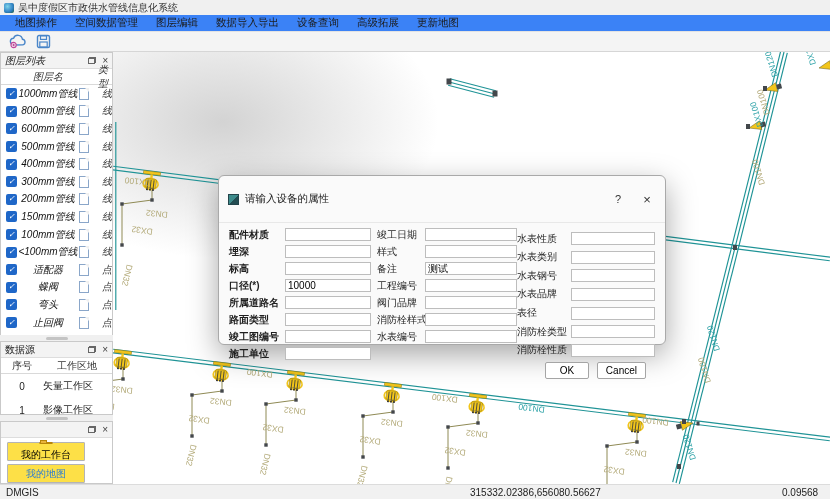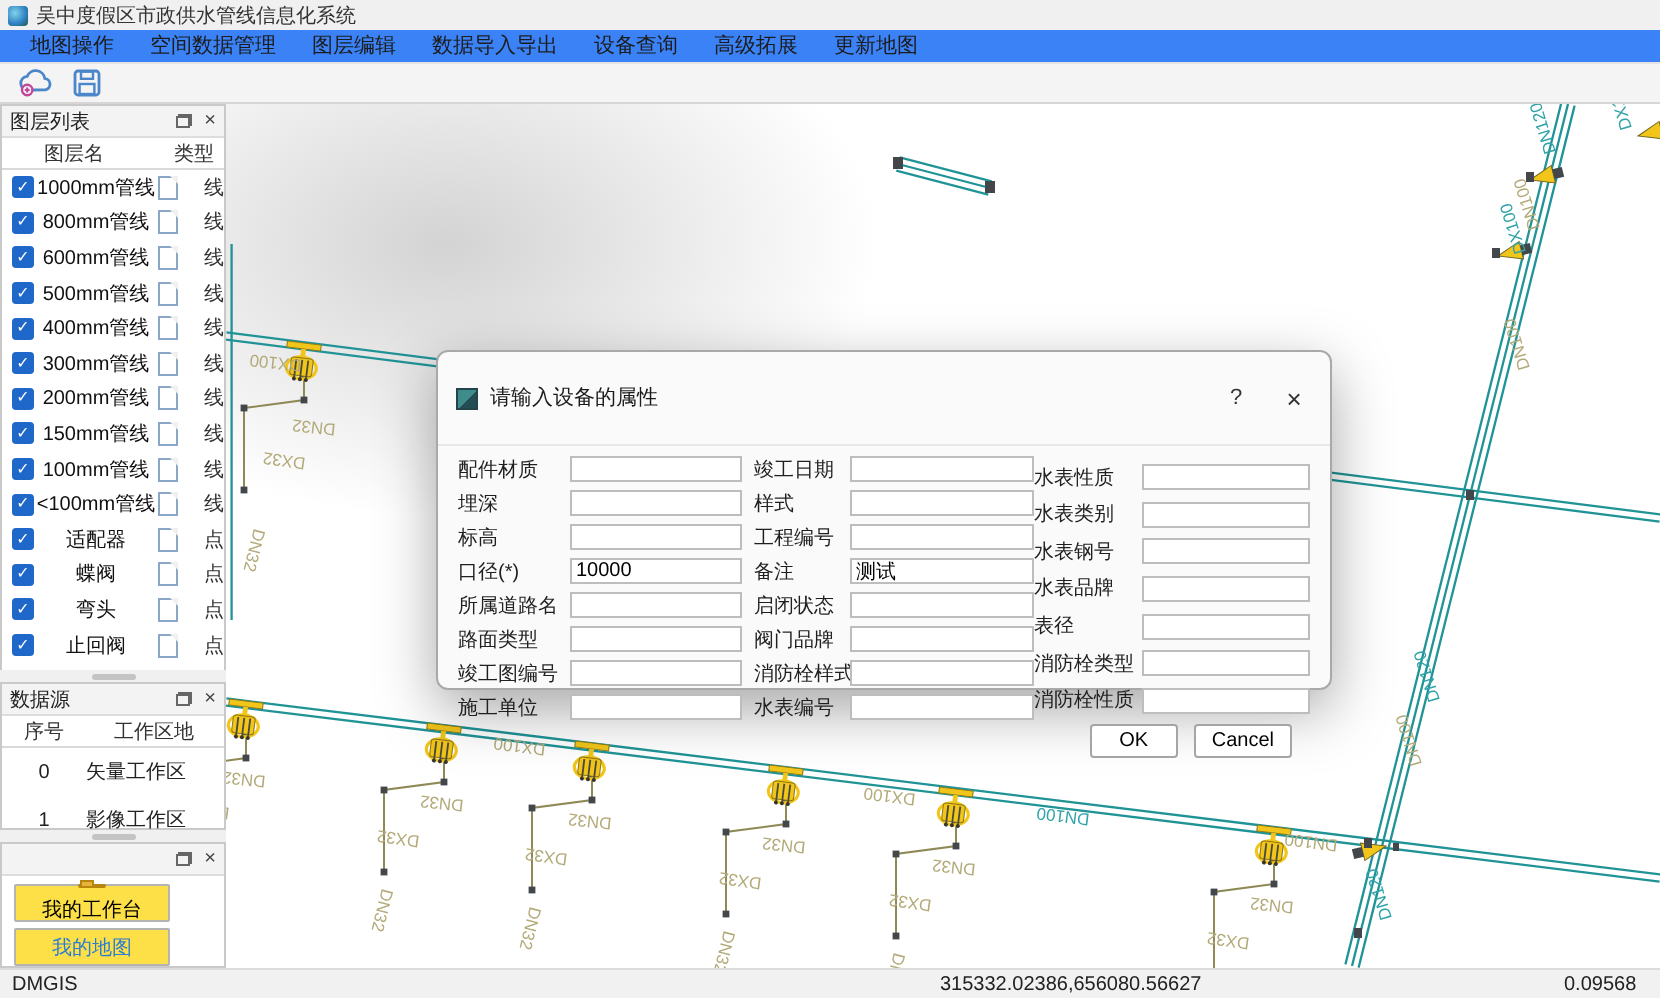--- a/index.html
+++ b/index.html
@@ -65,21 +65,21 @@
   .dhelp{width:16px;text-align:center;font-size:11px;color:#333;}
   .dclose{width:18px;text-align:center;font-size:13px;color:#333;margin-left:12px;}
   .dbody{position:relative;height:145px;}
   .col{position:absolute;top:5px;}
   .col.c1{left:10px;}
   .col.c2{left:158px;}
   .col.c3{left:298px;top:9px;}
   .frow{display:flex;align-items:center;margin-bottom:3.6px;height:13.4px;}
   .c3 .frow{margin-bottom:5.2px;}
   .flabel{display:inline-block;font-size:10px;color:#1f1f1f;white-space:nowrap;}
-  .c1 .flabel{width:56px;}
+  .c1 .flabel{width:56px;font-weight:bold;}
   .c2 .flabel{width:48px;}
   .c3 .flabel{width:54px;}
   .finput{width:86px;height:13px;border:1px solid #bdbdbd;background:#fff;font-size:10px;
           font-family:"Liberation Sans",sans-serif;padding:0 2px;box-sizing:border-box;}
   .c2 .finput{width:92px;}
   .c3 .finput{width:84px;}
   .dbuttons{position:absolute;right:9px;bottom:-17px;display:flex;gap:8px;}
   .dbtn{min-width:44px;height:17px;background:#fff;border:1px solid #a5a5a5;border-radius:2px;
         font-size:10px;font-family:"Liberation Sans",sans-serif;padding:0 8px;}
   
@@ -322,29 +322,29 @@
         <text transform="translate(353,398) rotate(188)" fill="#b3aa79" font-size="8.5" font-family="&quot;Liberation Sans&quot;, sans-serif">DX32</text>
         <text transform="translate(334,424) rotate(104)" fill="#b3aa79" font-size="8.5" font-family="&quot;Liberation Sans&quot;, sans-serif">DN32</text>
         <text transform="translate(534,399) rotate(186)" fill="#b3aa79" font-size="8.5" font-family="&quot;Liberation Sans&quot;, sans-serif">DN32</text>
         <text transform="translate(512,417) rotate(188)" fill="#b3aa79" font-size="8.5" font-family="&quot;Liberation Sans&quot;, sans-serif">DX32</text>
         <text transform="translate(493,443) rotate(104)" fill="#b3aa79" font-size="8.5" font-family="&quot;Liberation Sans&quot;, sans-serif">DN32</text>
       </svg>
   </div>
 
   <div class="sidebar">
 
-    <div class="panel" style="top:0;height:292px;">
+    <div class="panel" style="top:0;height:292px;font-style:italic;">
       <div class="phead">
         <span>图层列表</span>
         <span class="sp"></span>
         <span class="float-ic"></span>
         <span class="px">×</span>
       </div>
       <div class="colhead">
-        <span style="width:72px;text-align:center;">图层名</span>
+        <span style="width:72px;padding-left:32px;">图层名</span>
         <span style="margin-left:14px;">类型</span>
       </div>
       <div class="layer-list" style="height:251px;">
 
           <div class="layer-row">
             <span class="cb"></span>
             <span class="lname">1000mm管线</span>
             <span class="doc"></span>
             <span class="ltype">线</span>
           </div>
@@ -549,33 +549,29 @@
             <span class="flabel">竣工日期</span>
             <input class="finput" style="">
           </div>
 
           <div class="frow">
             <span class="flabel">样式</span>
             <input class="finput" style="">
           </div>
 
           <div class="frow">
-            <span class="flabel">工程编号</span>
-            <input class="finput" style="">
-          </div>
-
-          <div class="frow">
             <span class="flabel">备注</span>
             <input class="finput" value="测试" style="">
           </div>
 
           <div class="frow">
-            <span class="flabel">启闭状态</span>
-            <input class="finput" style="">
-          </div>
+            <span class="flabel">工程编号</span>
+            <input class="finput" style="">
+          </div>
+
 
           <div class="frow">
             <span class="flabel">阀门品牌</span>
             <input class="finput" style="">
           </div>
 
           <div class="frow">
             <span class="flabel">消防栓样式</span>
             <input class="finput" style="">
           </div>

